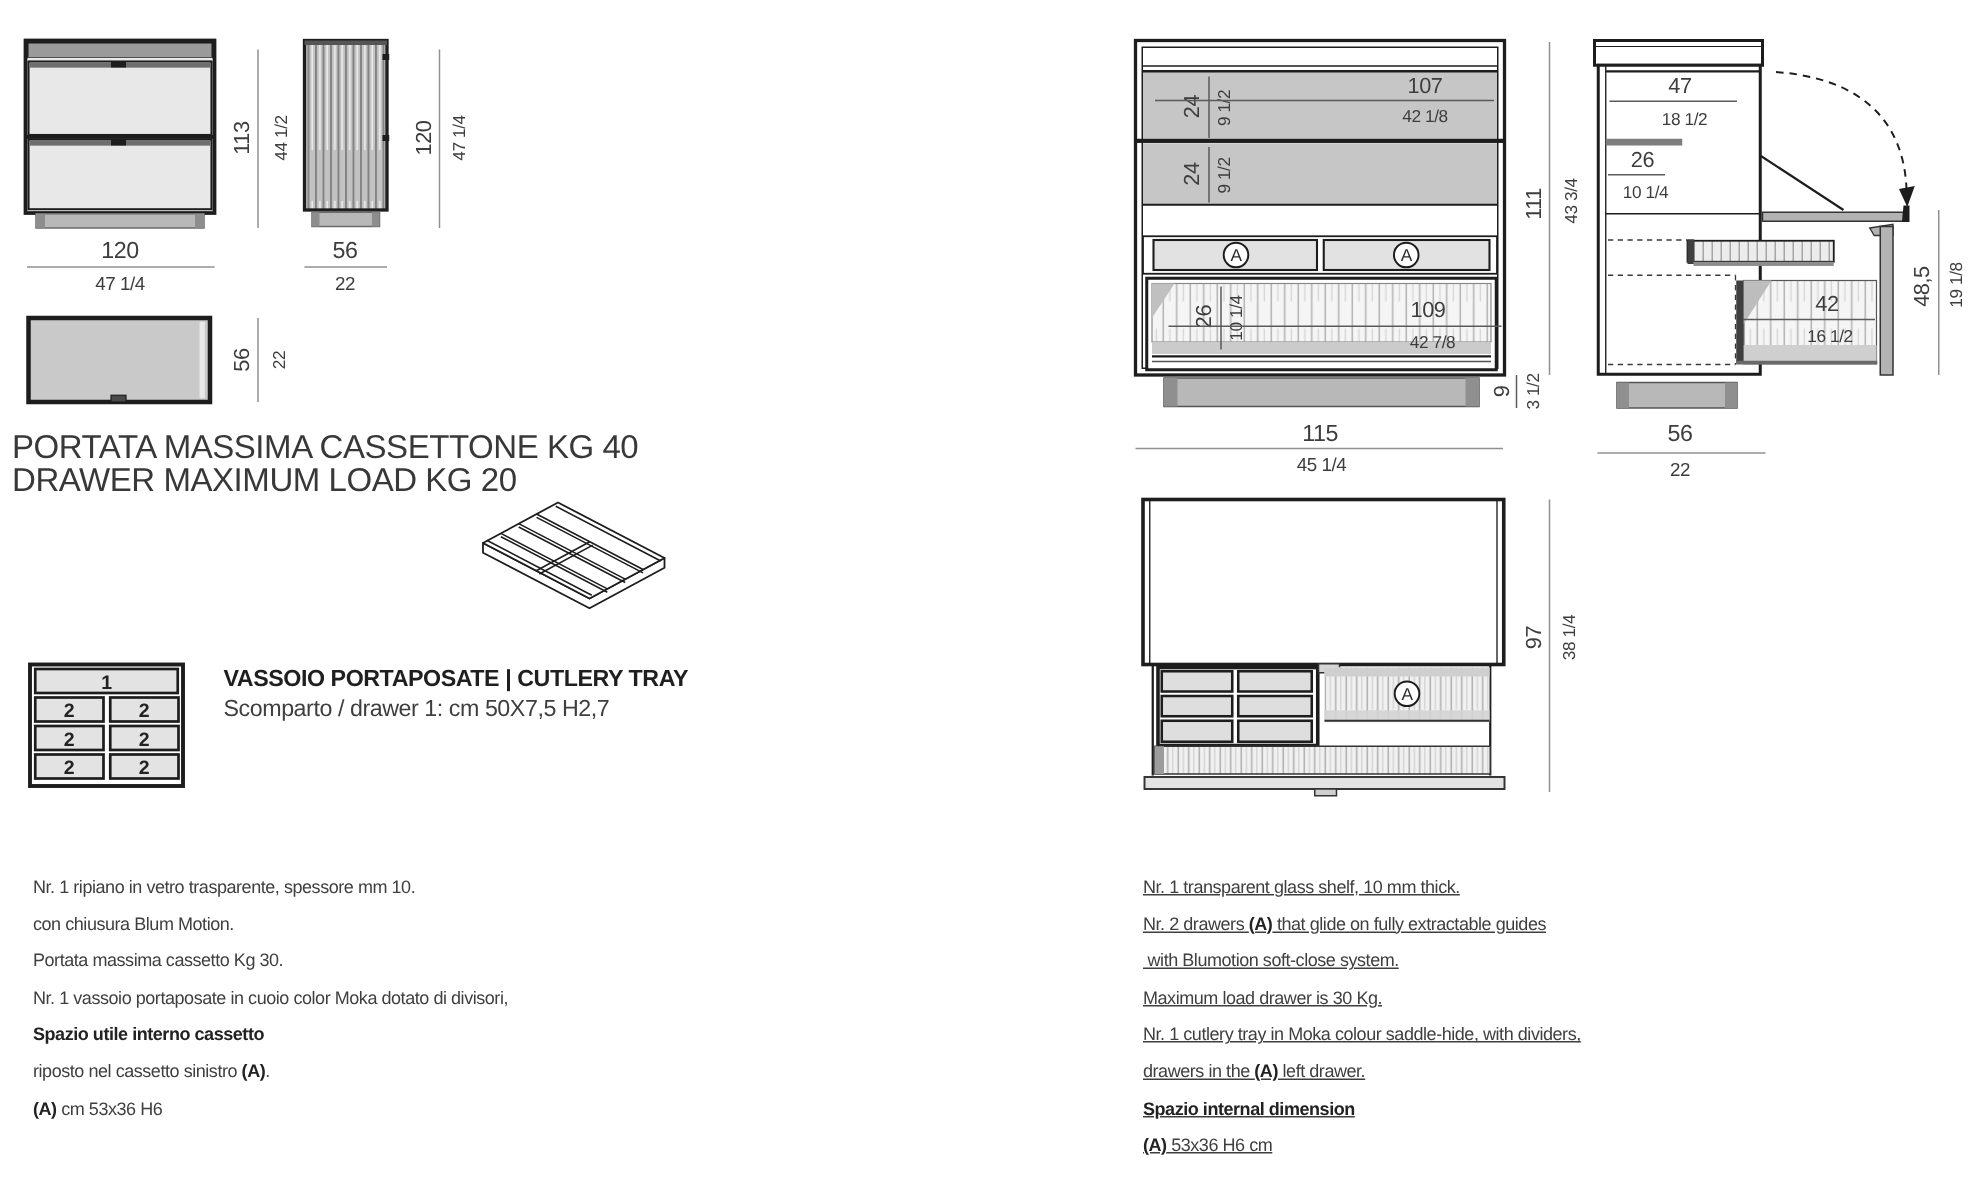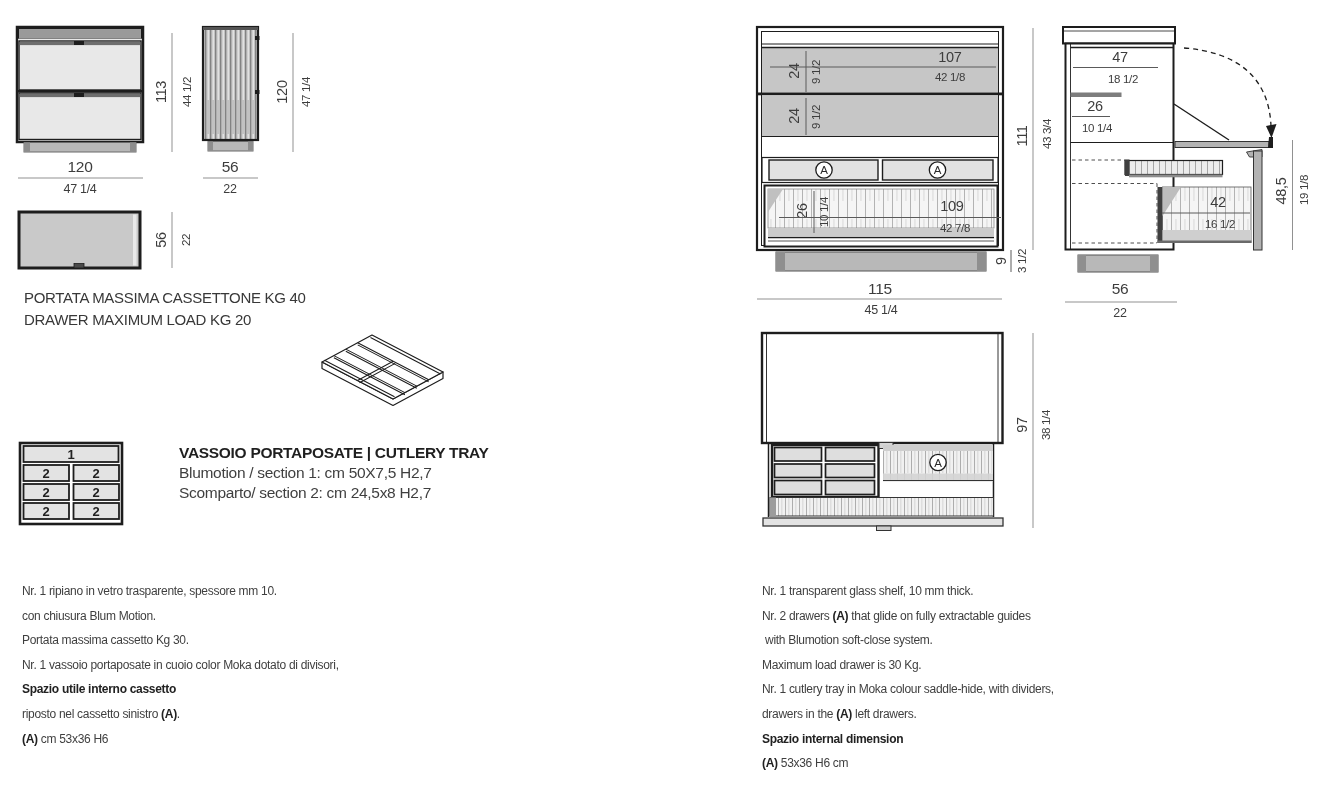--- a/index.html
+++ b/index.html
@@ -8,27 +8,27 @@
   svg{position:absolute;left:0;top:0;}
   svg text{font-family:"Liberation Sans", sans-serif;fill:#3d3d3d;letter-spacing:-0.3px;}
   .dc{font-size:14.5px;}
   .di{font-size:11.5px;}
   .dcL{font-size:15.5px;}
   .diL{font-size:12.5px;}
   .mk{font-size:11.5px;fill:#2b2b2b;}
   .schn{font-size:13px;font-weight:bold;fill:#222;}
   .txt{position:absolute;color:#3f3f3f;}
   .txt .tline{white-space:pre;}
-  .maxload{left:24px;top:287px;font-size:15px;line-height:21.5px;letter-spacing:-0.3px;color:#383838;}
-  .traytext{left:179px;top:443px;}
+  .maxload{left:8px;top:287px;font-size:22px;line-height:21.5px;letter-spacing:-0.3px;color:#383838;}
+  .traytext{left:149px;top:443px;}
   .traytext .ttitle{font-size:16.5px;font-weight:bold;color:#1f1f1f;letter-spacing:-0.3px;line-height:19px;}
   .traytext .tline{font-size:15.5px;line-height:20px;letter-spacing:-0.3px;}
   .desc{top:579px;font-size:12px;line-height:24.6px;letter-spacing:-0.3px;}
   .desc-it{left:22px;}
-  .desc-en{left:762px;}
+  .desc-en{left:762px;text-decoration:underline;}
   .desc .tline b, .desc .tline .b{font-weight:bold;color:#222;}
 </style>
 </head>
 <body>
 
 <div id="canvas">
 
 <svg width="1319" height="787" viewBox="0 0 1319 787">
   <defs>
     <pattern id="texStripes" width="5" height="120" patternUnits="userSpaceOnUse">
@@ -270,38 +270,37 @@
   </g>
 </svg>
 
 <div class="txt maxload">
   <div class="tline">PORTATA MASSIMA CASSETTONE KG 40</div>
   <div class="tline">DRAWER MAXIMUM LOAD KG 20</div>
 </div>
 
 <div class="txt traytext">
   <div class="ttitle tline">VASSOIO PORTAPOSATE | CUTLERY TRAY</div>
-  <div class="tline">Blumotion / section 1: cm 50X7,5 H2,7</div>
-  <div class="tline">Scomparto/ section 2: cm 24,5x8 H2,7</div>
+  <div class="tline">Scomparto / drawer 1: cm 50X7,5 H2,7</div>
 </div>
 
 <div class="txt desc desc-it">
   <div class="tline"><span>Nr. 1 ripiano in vetro trasparente, spessore mm 10.</span></div>
   <div class="tline"><span>con chiusura Blum Motion.</span></div>
   <div class="tline"><span>Portata massima cassetto Kg 30.</span></div>
   <div class="tline"><span>Nr. 1 vassoio portaposate in cuoio color Moka dotato di divisori,</span></div>
   <div class="tline"><span class="b">Spazio utile interno cassetto</span></div>
   <div class="tline"><span>riposto nel cassetto sinistro </span><span class="b">(A)</span><span>.</span></div>
   <div class="tline"><span class="b">(A)</span><span> cm 53x36 H6</span></div>
 </div>
 
 <div class="txt desc desc-en">
   <div class="tline"><span>Nr. 1 transparent glass shelf, 10 mm thick.</span></div>
   <div class="tline"><span>Nr. 2 drawers </span><span class="b">(A)</span><span> that glide on fully extractable guides</span></div>
   <div class="tline"><span> with Blumotion soft-close system.</span></div>
   <div class="tline"><span>Maximum load drawer is 30 Kg.</span></div>
   <div class="tline"><span>Nr. 1 cutlery tray in Moka colour saddle-hide, with dividers,</span></div>
-  <div class="tline"><span>drawers in the </span><span class="b">(A)</span><span> left drawers.</span></div>
+  <div class="tline"><span>drawers in the </span><span class="b">(A)</span><span> left drawer.</span></div>
   <div class="tline"><span class="b">Spazio internal dimension</span></div>
   <div class="tline"><span class="b">(A)</span><span> 53x36 H6 cm</span></div>
 </div>
 
 </div>
 
 </body></html>

